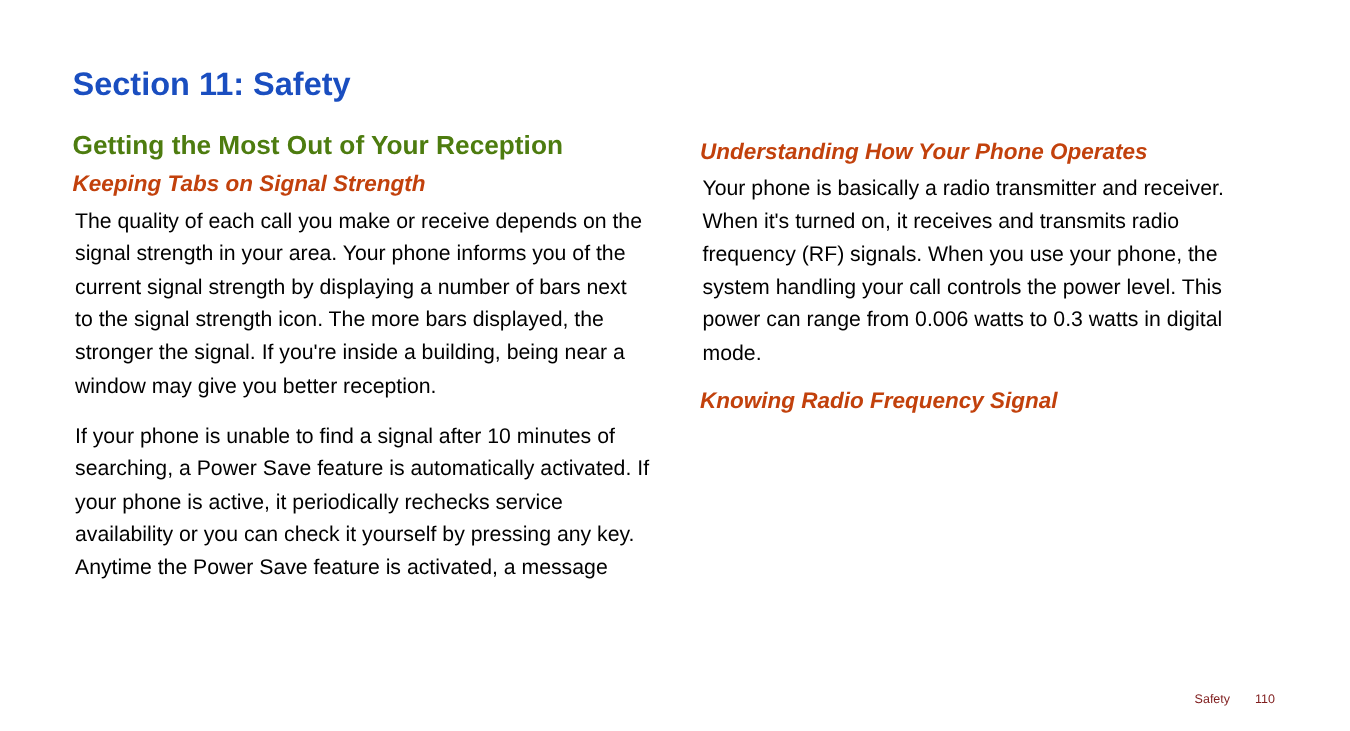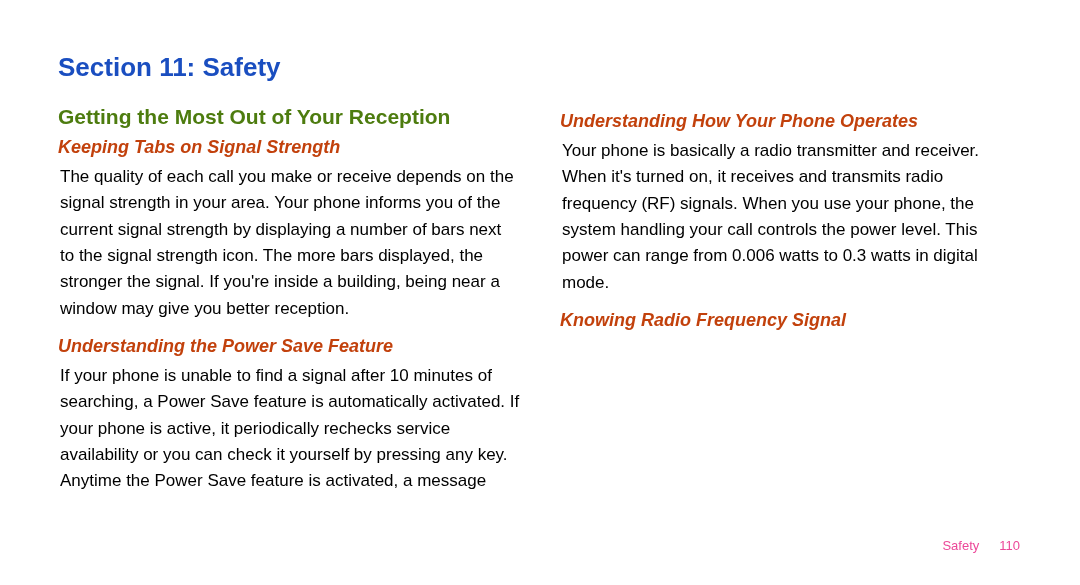--- a/index.html
+++ b/index.html
@@ -45,40 +45,39 @@
   }
   .body-text {
     font-size: 17px;
     line-height: 1.55;
     color: #000000;
     margin-bottom: 14px;
     padding-left: 2px;
   }
   .footer {
     position: absolute;
-    bottom: 32px;
+    bottom: 20px;
     right: 60px;
-    font-size: 13px;
-    color: #ec4899;
+    font-size: 10px;
+    color: #7f1d1d;
   }
   .footer span.label { margin-right: 20px; }
 </style>
 </head>
 <body>
 
 <h1 class="section-title">Section 11: Safety</h1>
 
 <div class="columns">
   <div class="col">
     <h2 class="heading-1">Getting the Most Out of Your Reception</h2>
 
     <h3 class="heading-2">Keeping Tabs on Signal Strength</h3>
     <p class="body-text">The quality of each call you make or receive depends on the signal strength in your area. Your phone informs you of the current signal strength by displaying a number of bars next to the signal strength icon. The more bars displayed, the stronger the signal. If you're inside a building, being near a window may give you better reception.</p>
 
-    <h3 class="heading-2">Understanding the Power Save Feature</h3>
     <p class="body-text">If your phone is unable to find a signal after 10 minutes of searching, a Power Save feature is automatically activated. If your phone is active, it periodically rechecks service availability or you can check it yourself by pressing any key. Anytime the Power Save feature is activated, a message</p>
   </div>
 
   <div class="col">
 
     <h3 class="heading-2">Understanding How Your Phone Operates</h3>
     <p class="body-text">Your phone is basically a radio transmitter and receiver. When it's turned on, it receives and transmits radio frequency (RF) signals. When you use your phone, the system handling your call controls the power level. This power can range from 0.006 watts to 0.3 watts in digital mode.</p>
 
     <h3 class="heading-2">Knowing Radio Frequency Signal</h3>
   </div>

